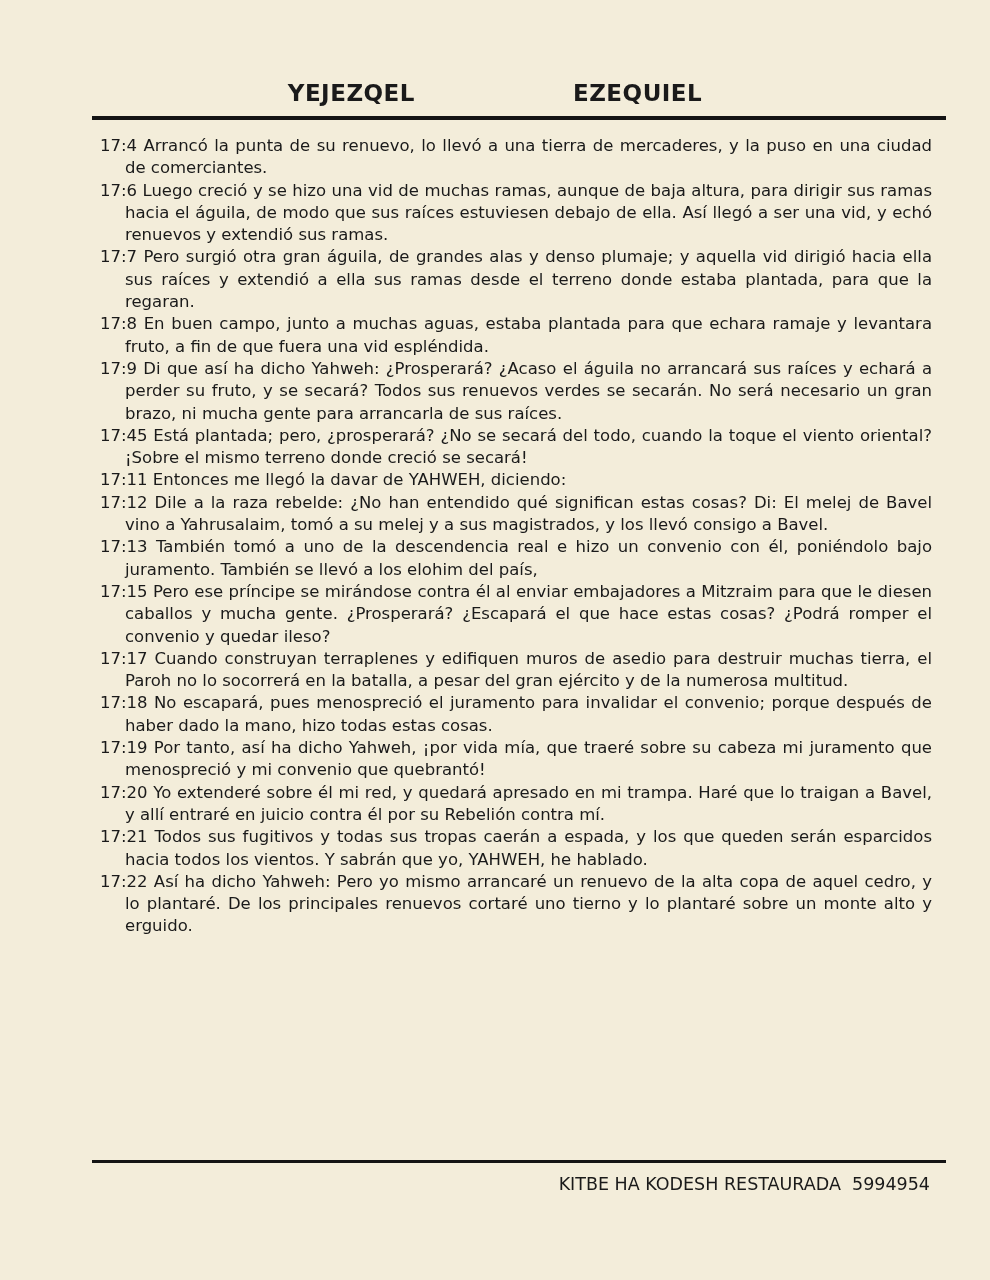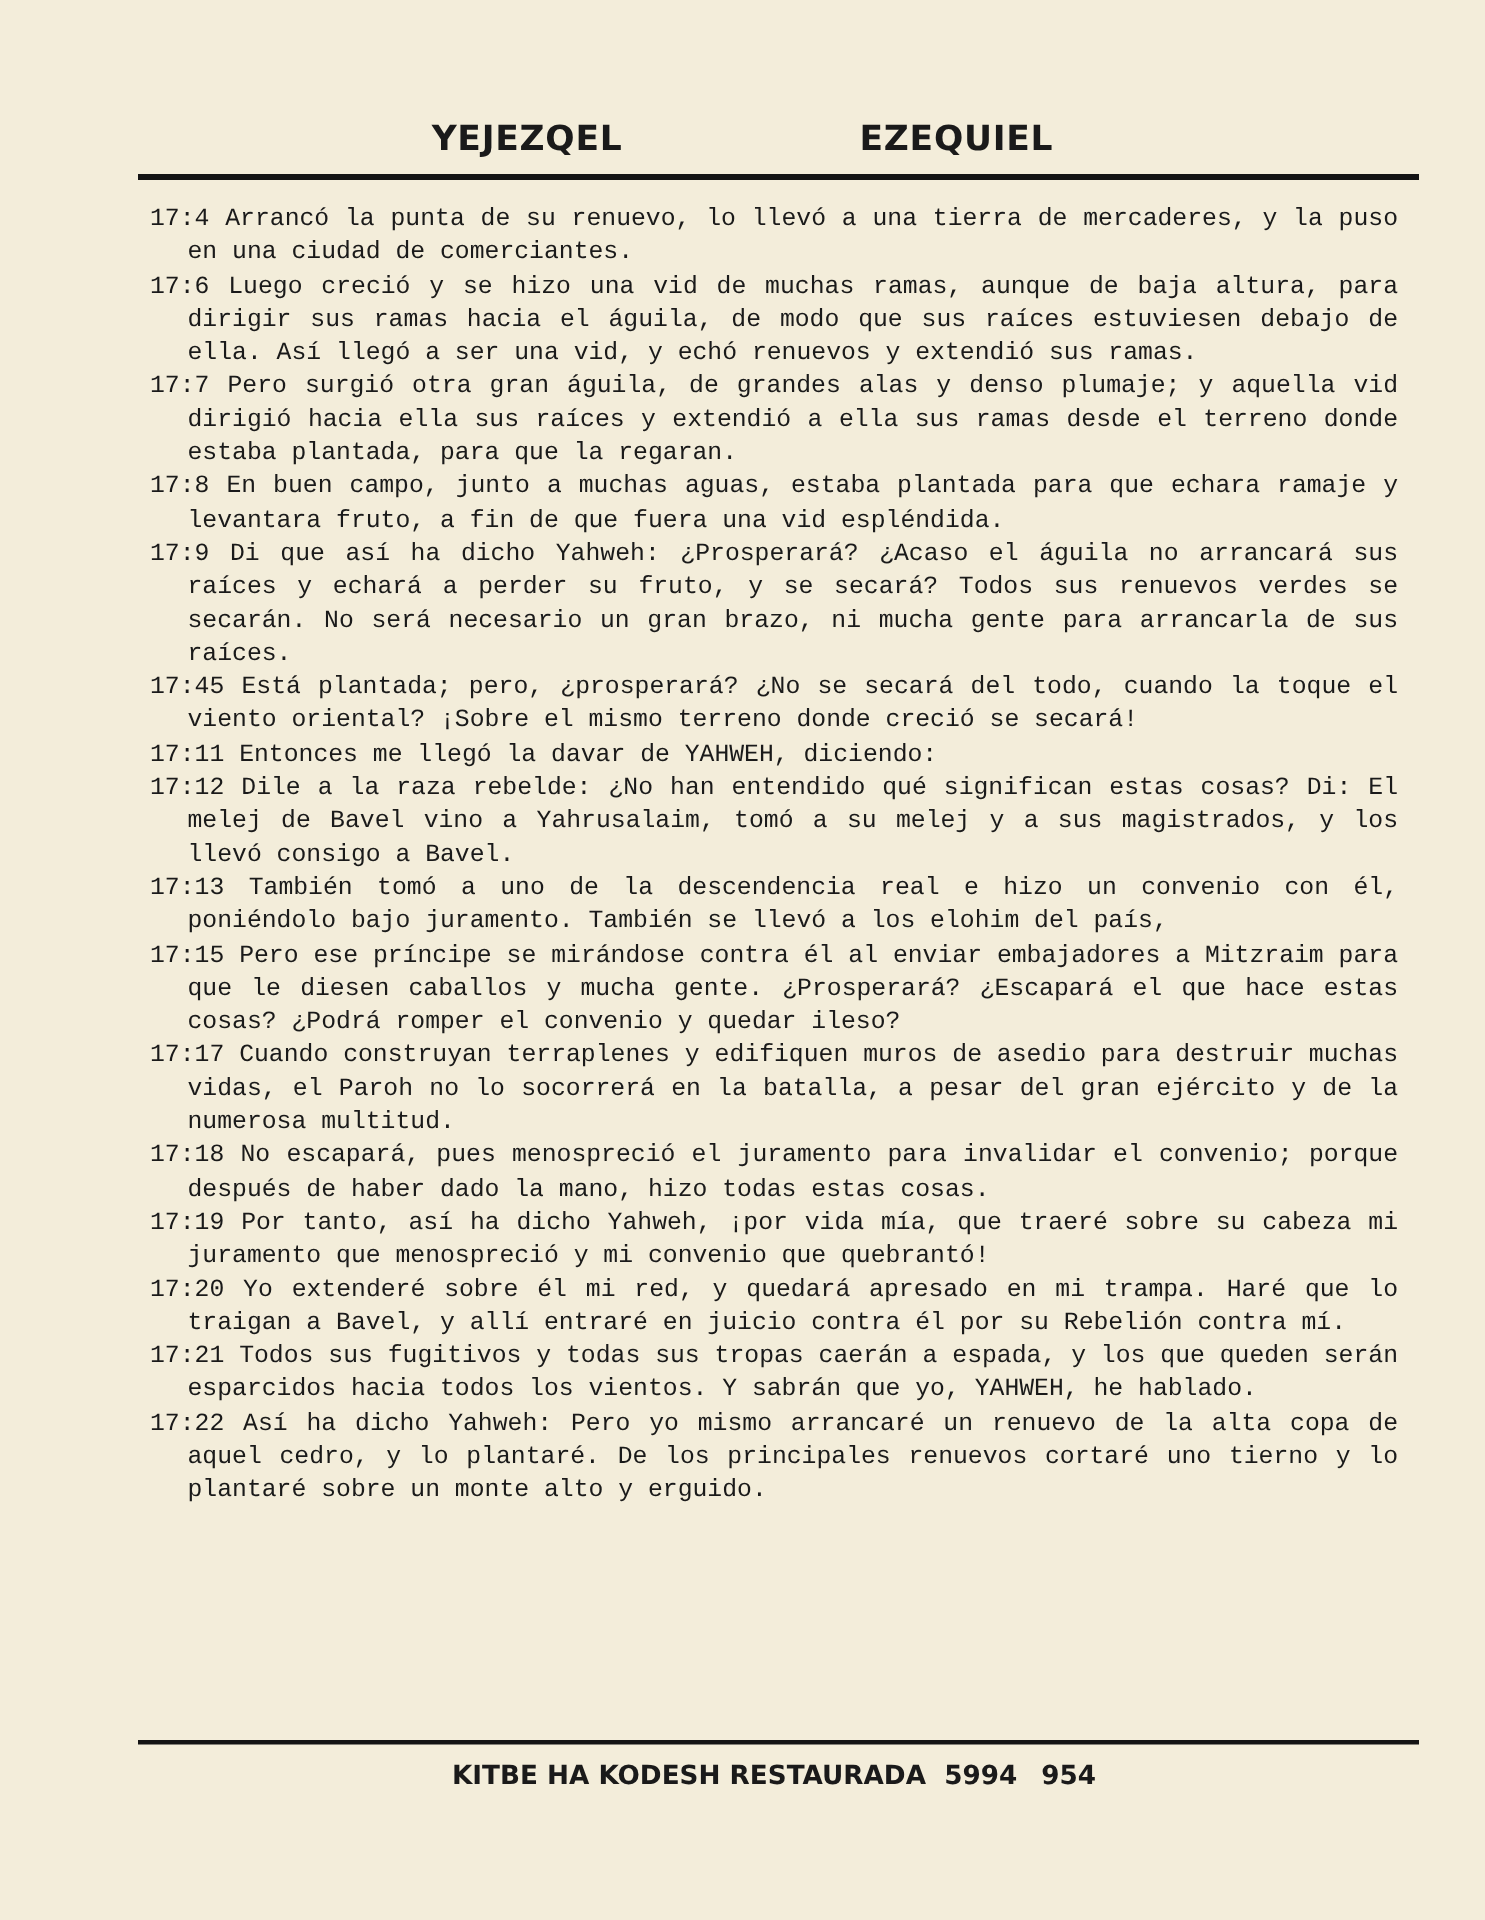--- a/index.html
+++ b/index.html
@@ -31,39 +31,37 @@
     margin: 15px 44px 0 92px;
     padding: 0 14px 0 8px;
     font-size: 16.5px;
     line-height: 22.3px;
   }
   .verse {
     margin: 0;
     text-align: justify;
     padding-left: 25px;
     text-indent: -25px;
-    font-family: Liberation Mono, monospace;
   }
   .footer {
     position: absolute;
     left: 92px;
     right: 44px;
     top: 1160px;
   }
   .footer-rule {
     height: 3px;
     background: #141414;
   }
   .footer-row {
     display: flex;
-    justify-content: center;
+    justify-content: flex-end;
     margin-top: 11px;
-    font-weight: bold;
+    font-weight: normal;
     font-size: 17.5px;
-    gap: 16px;
   }
   .footer-left { padding-left: 10px; white-space: pre-wrap; }
   .footer-right { padding-right: 16px; }
 </style>
 </head>
 <body>
 
 <div class="header">
   <span>YEJEZQEL</span>
   <span>EZEQUIEL</span>
@@ -88,21 +86,21 @@
   <p class="verse"><span>17:11</span><span> Entonces me llegó la davar de YAHWEH, diciendo:</span></p>
 
   <p class="verse"><span>17:12</span><span> Dile a la raza rebelde: ¿No han entendido qué significan estas cosas? Di: El melej de Bavel vino a Yahrusalaim, tomó a su melej y a sus magistrados, y los llevó consigo a Bavel.</span></p>
 
   <p class="verse"><span>17:13</span><span> También tomó a uno de la descendencia real e hizo un convenio con él, poniéndolo bajo juramento. También se llevó a los elohim del país,</span></p>
 
 
   <p class="verse"><span>17:15</span><span> Pero ese príncipe se mirándose contra él al enviar embajadores a Mitzraim para que le diesen caballos y mucha gente. ¿Prosperará? ¿Escapará el que hace estas cosas? ¿Podrá romper el convenio y quedar ileso?</span></p>
 
 
-  <p class="verse"><span>17:17</span><span> Cuando construyan terraplenes y edifiquen muros de asedio para destruir muchas vidas, el Paroh no lo socorrerá en la batalla, a pesar del gran ejército y de la numerosa multitud.</span></p>
+  <p class="verse"><span>17:17</span><span> Cuando construyan terraplenes y edifiquen muros de asedio para destruir muchas tierra, el Paroh no lo socorrerá en la batalla, a pesar del gran ejército y de la numerosa multitud.</span></p>
 
   <p class="verse"><span>17:18</span><span> No escapará, pues menospreció el juramento para invalidar el convenio; porque después de haber dado la mano, hizo todas estas cosas.</span></p>
 
   <p class="verse"><span>17:19</span><span> Por tanto, así ha dicho Yahweh, ¡por vida mía, que traeré sobre su cabeza mi juramento que menospreció y mi convenio que quebrantó!</span></p>
 
   <p class="verse"><span>17:20</span><span> Yo extenderé sobre él mi red, y quedará apresado en mi trampa. Haré que lo traigan a Bavel, y allí entraré en juicio contra él por su Rebelión contra mí.</span></p>
 
   <p class="verse"><span>17:21</span><span> Todos sus fugitivos y todas sus tropas caerán a espada, y los que queden serán esparcidos hacia todos los vientos. Y sabrán que yo, YAHWEH, he hablado.</span></p>
 
   <p class="verse"><span>17:22</span><span> Así ha dicho Yahweh: Pero yo mismo arrancaré un renuevo de la alta copa de aquel cedro, y lo plantaré. De los principales renuevos cortaré uno tierno y lo plantaré sobre un monte alto y erguido.</span></p>

